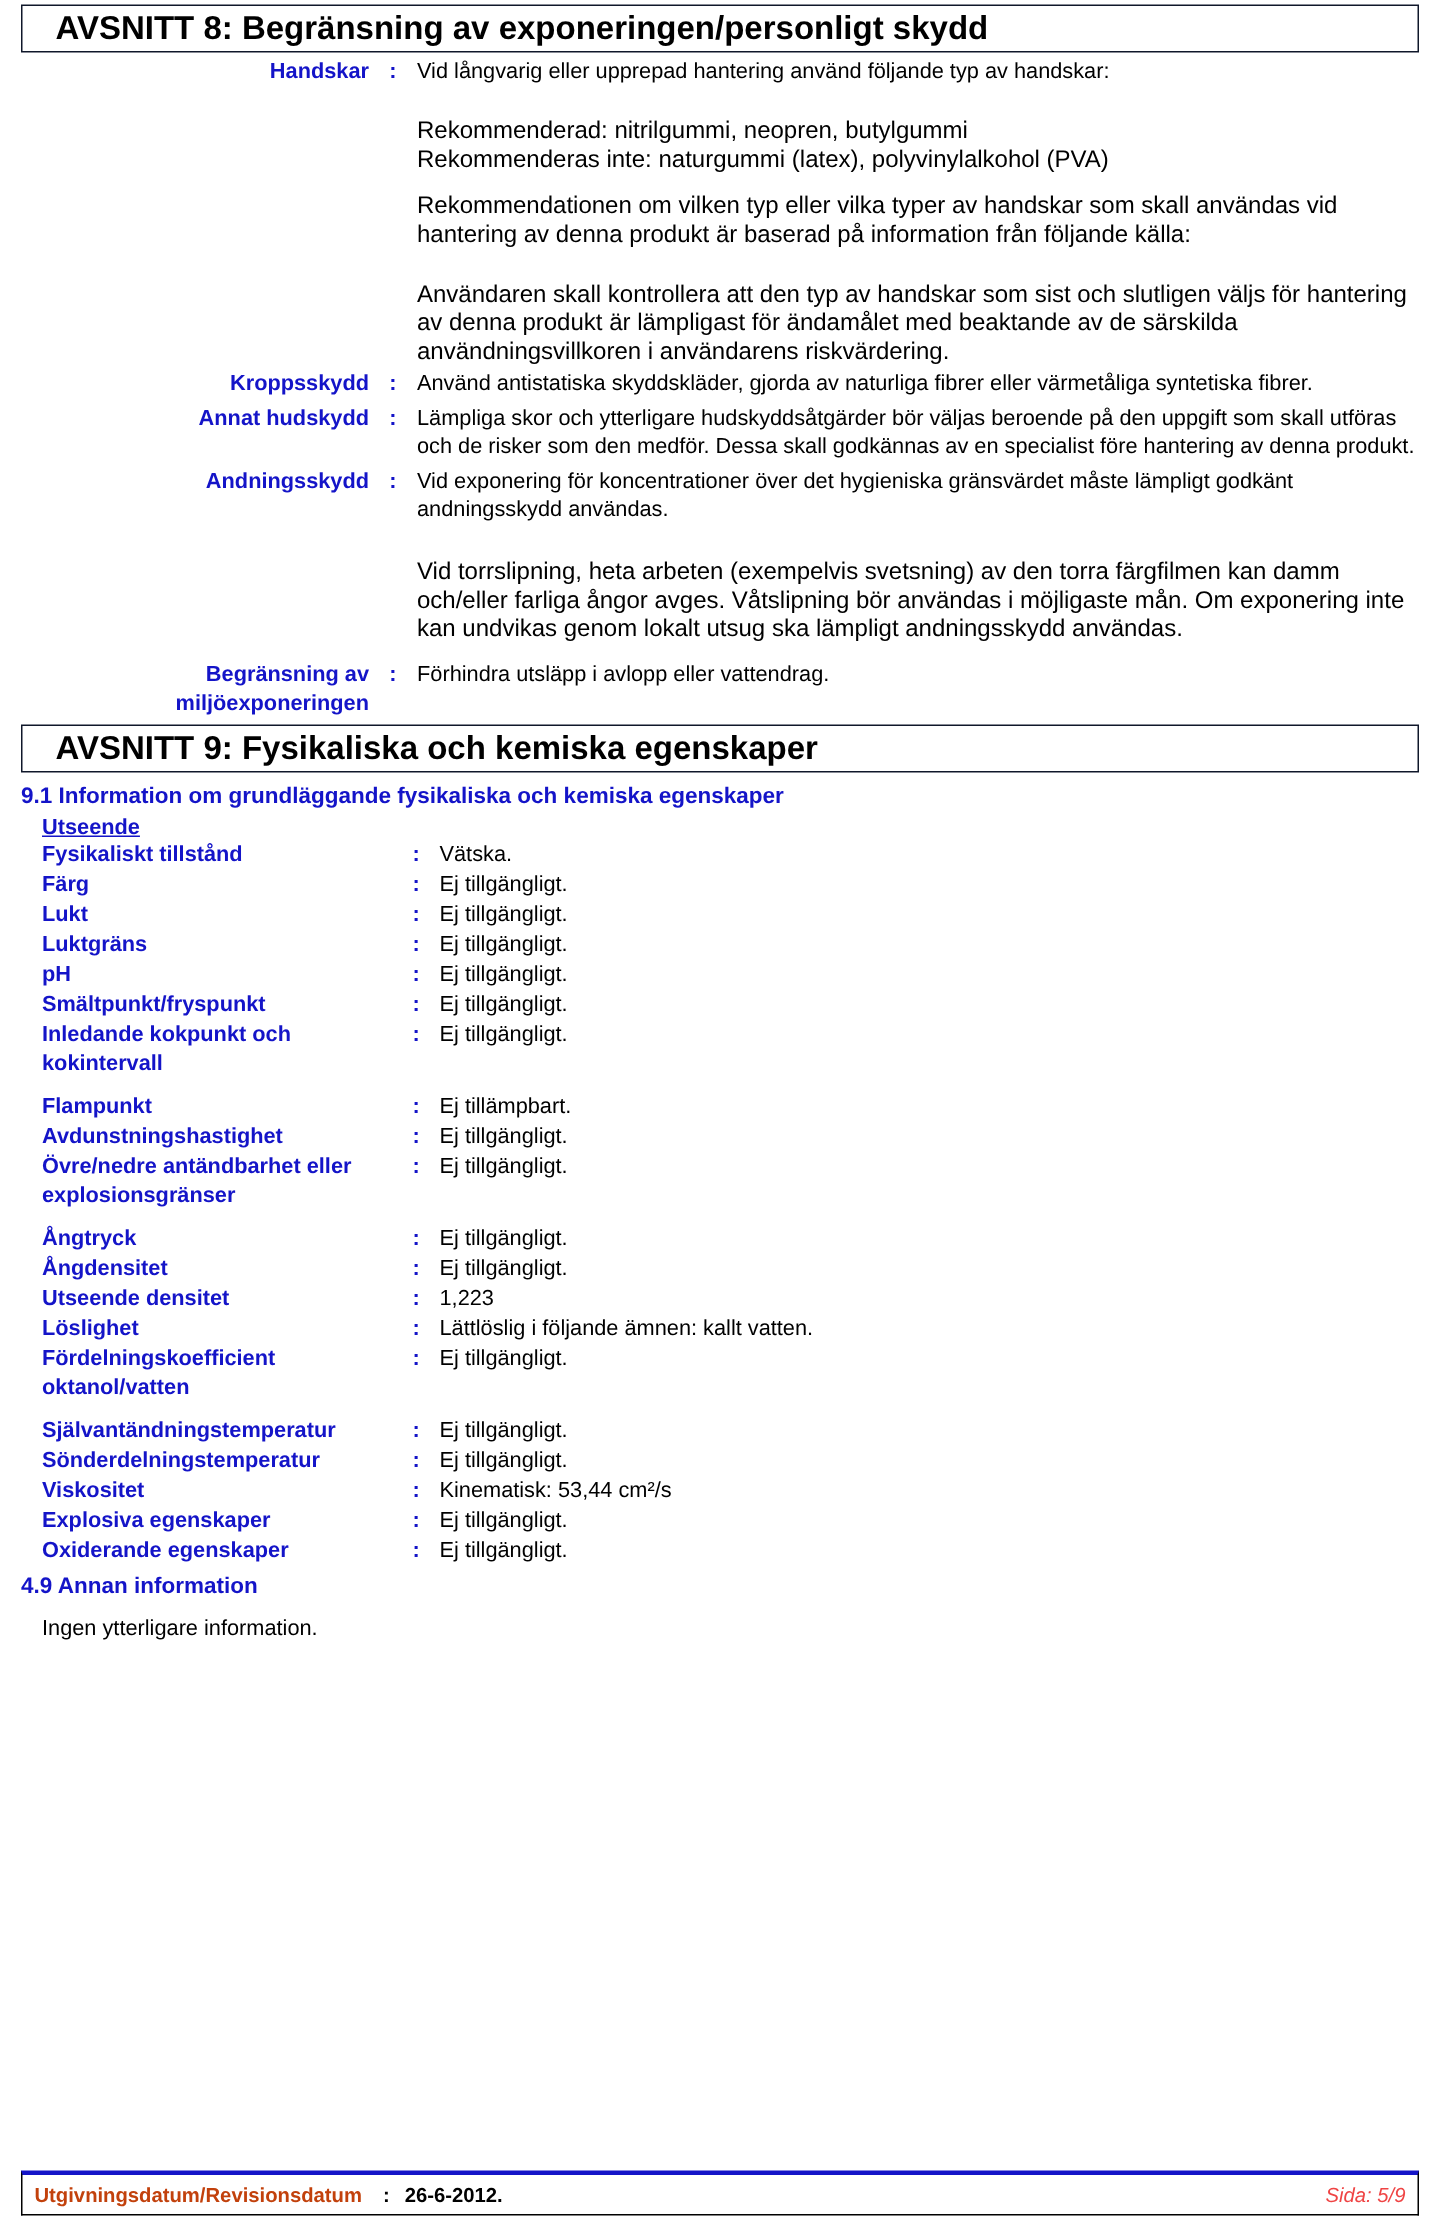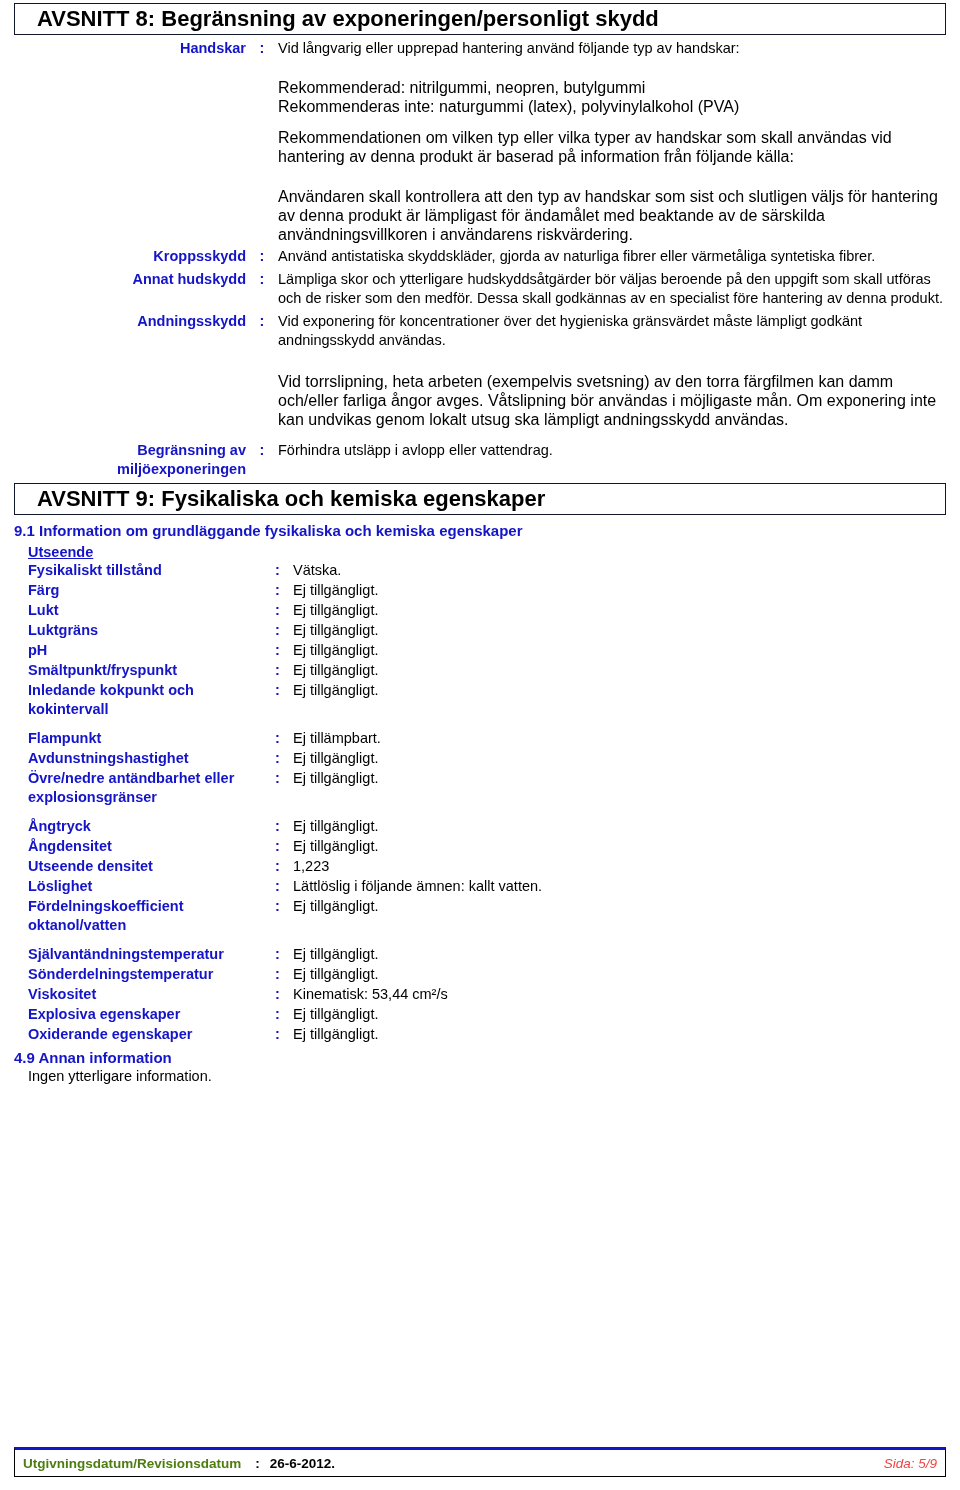--- a/index.html
+++ b/index.html
@@ -140,21 +140,21 @@
     color: #1414c8;
     font-weight: bold;
     font-size: 14.5px;
     text-decoration: underline;
     margin-top: 5px;
     margin-left: 14px;
   }
   .plain-note {
     font-size: 14.5px;
     margin-left: 14px;
-    margin-top: 2px;
+    margin-top: 12px;
   }
   .s92 {
     color: #1414c8;
     font-weight: bold;
     font-size: 15px;
     margin-top: 5px;
   }
 
   
   .footer {
@@ -170,21 +170,21 @@
     display: flex;
     align-items: center;
     box-sizing: border-box;
     padding: 0 8px;
   }
   .footer-left {
     display: flex;
     align-items: baseline;
   }
   .footer-label {
-    color: #4d7c0f;
+    color: #c2410c;
     font-weight: bold;
     font-size: 13.5px;
   }
   .footer-colon {
     color: #000;
     font-weight: bold;
     font-size: 13.5px;
     margin: 0 10px 0 14px;
   }
   .footer-date {

